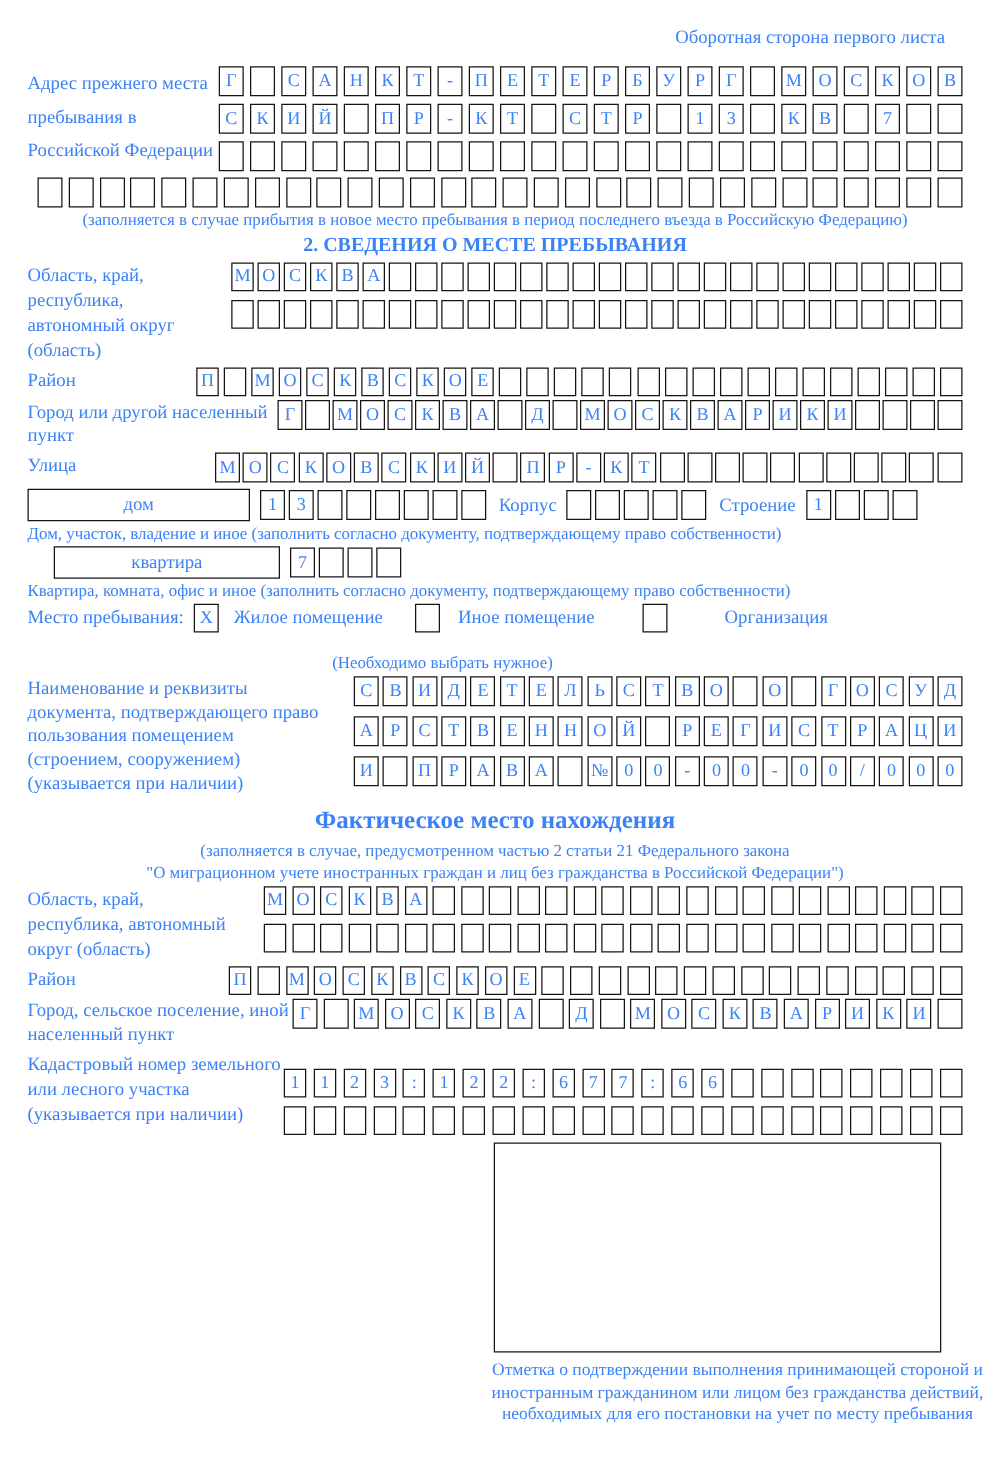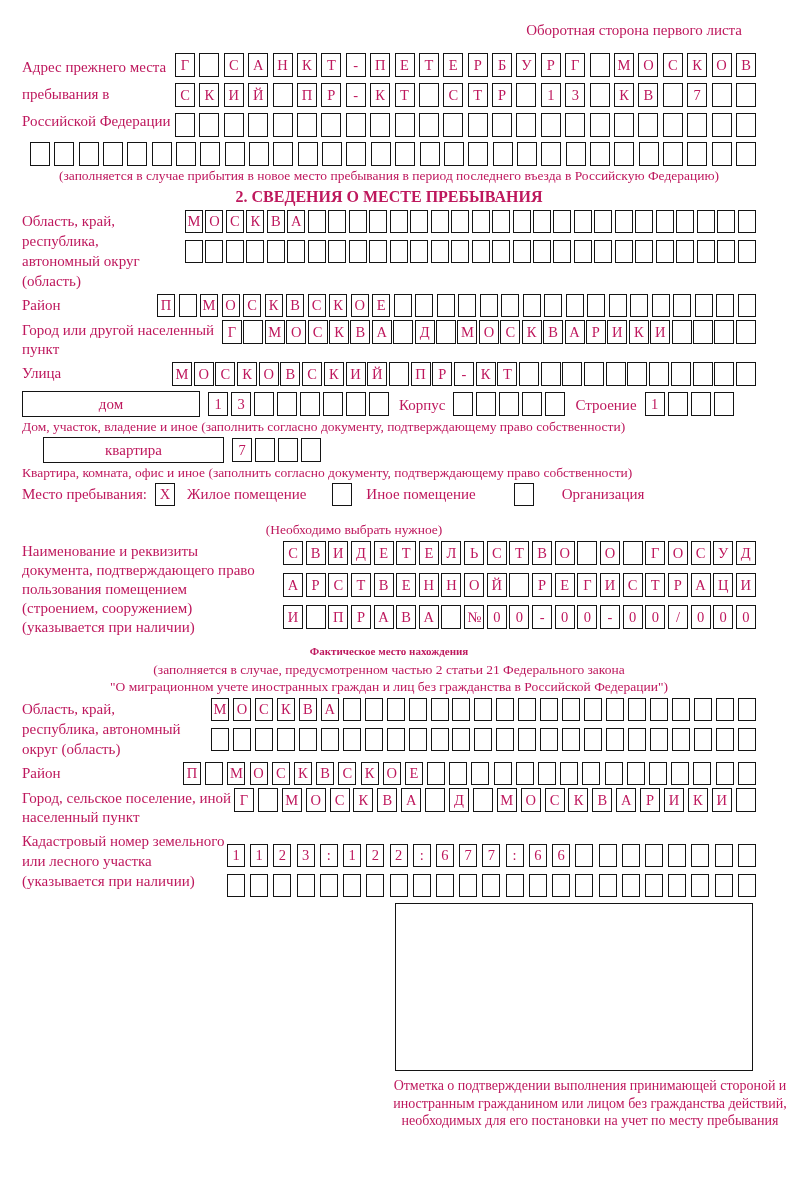--- a/index.html
+++ b/index.html
@@ -1,18 +1,18 @@
 <!DOCTYPE html>
 <html><head>
 <meta charset="utf-8">
 <style>
   html,body{margin:0;padding:0;background:#fff;}
-  .page{position:relative;width:800px;height:1180px;background:#fff;color:#be185d;
+  .page{position:relative;width:800px;height:1180px;background:#fff;color:#3b82f6;
         font-family:"Liberation Serif","DejaVu Serif",serif;font-size:15px;
-        box-sizing:border-box;padding:22px 44px 0 22px;overflow:hidden;}
+        box-sizing:border-box;padding:22px 30px 0 22px;overflow:hidden;}
   .tr{text-align:right;font-size:15px;padding-right:14px;}
   .row{display:flex;align-items:flex-start;}
   .lbl{flex:none;line-height:20px;padding-top:1px;}
   .cells{display:flex;justify-content:space-between;flex:1;min-width:0;}
   .cells .cell{flex:none;}
   .cell{box-sizing:border-box;border:1.6px solid #141414;width:20px;height:24px;
         display:flex;align-items:center;justify-content:center;font-size:14.5px;background:#fff;}
   .h23 .cell{height:23px;width:18px;}
   .colgap{display:flex;flex-direction:column;gap:6px;flex:1;min-width:0;}
   .caption{font-size:13.5px;line-height:15px;}
@@ -372,21 +372,21 @@
   </div>
   <div class="caption mt2">Квартира, комната, офис и иное (заполнить согласно документу, подтверждающему право собственности)</div>
 
   <div class="mesto mt3">
     <span>Место пребывания:</span>
     <span class="cbox" style="margin-left:8px;">X</span>
     <span style="margin-left:12px;">Жилое помещение</span>
     <span class="cbox" style="margin-left:26px;"></span>
     <span style="margin-left:14px;">Иное помещение</span>
     <span class="cbox" style="margin-left:38px;"></span>
-    <span style="margin-left:28px;">Организация</span>
+    <span style="margin-left:46px;">Организация</span>
   </div>
   <div class="caption" style="width:280px;margin-left:192px;text-align:center;margin-top:16px;">(Необходимо выбрать нужное)</div>
 
   <div class="row mt4">
     <div class="lbl w232 doc-label">Наименование и реквизиты документа, подтверждающего право пользования помещением (строением, сооружением) (указывается при наличии)</div>
     <div class="colgap" style="gap:8px;">
       <div class="cells">
           <div class="cell">С</div>
           <div class="cell">В</div>
           <div class="cell">И</div>
@@ -451,21 +451,21 @@
           <div class="cell">0</div>
           <div class="cell">0</div>
           <div class="cell">/</div>
           <div class="cell">0</div>
           <div class="cell">0</div>
           <div class="cell">0</div>
         </div>
     </div>
   </div>
 
-  <div class="center bold mt8" style="font-size:11px;text-align:center;">Фактическое место нахождения</div>
+  <div class="center bold mt8" style="font-size:20px;text-align:center;">Фактическое место нахождения</div>
   <div class="caption center mt5">(заполняется в случае, предусмотренном частью 2 статьи 21 Федерального закона</div>
   <div class="caption center mt2">"О миграционном учете иностранных граждан и лиц без гражданства в Российской Федерации")</div>
 
   <div class="row mt4">
     <div class="lbl w160">Область, край, республика, автономный округ (область)</div>
     <div class="colgap h23" style="gap:7px;">
       <div class="cells">
           <div class="cell">М</div>
           <div class="cell">О</div>
           <div class="cell">С</div>

